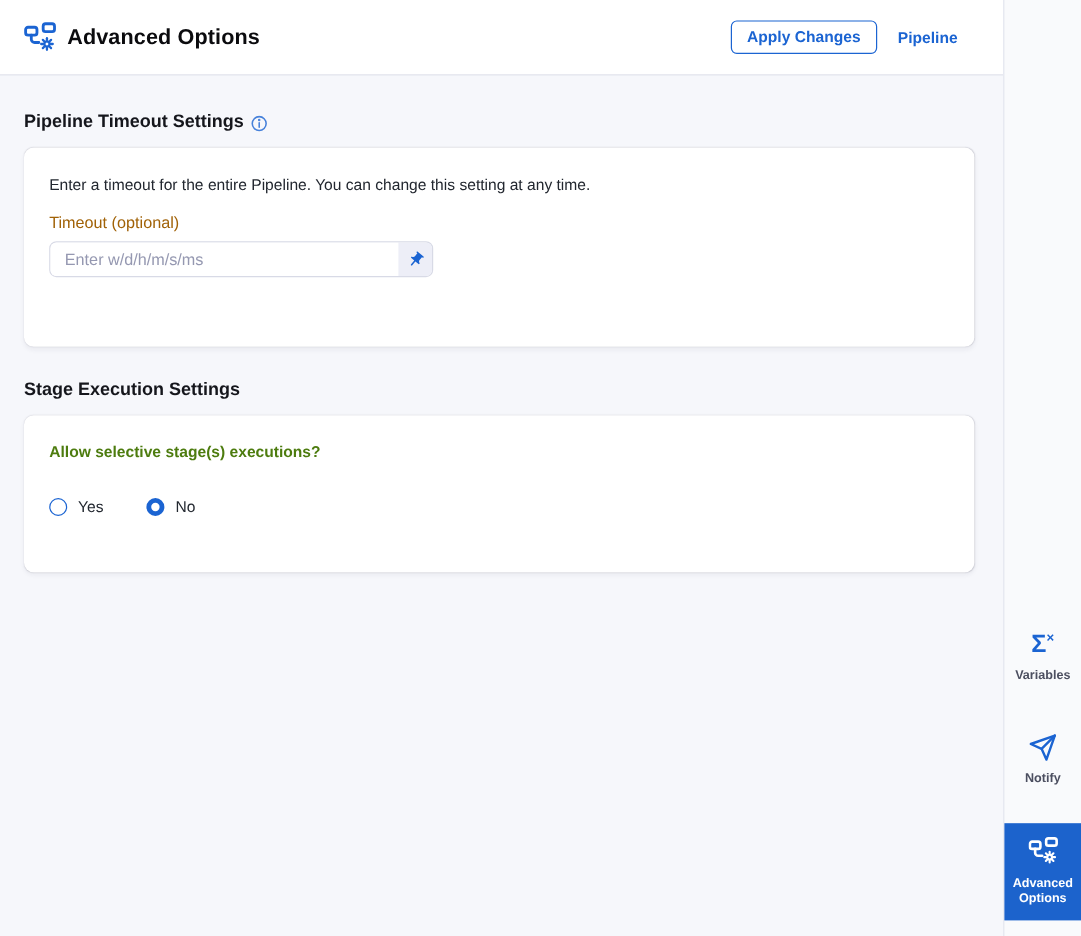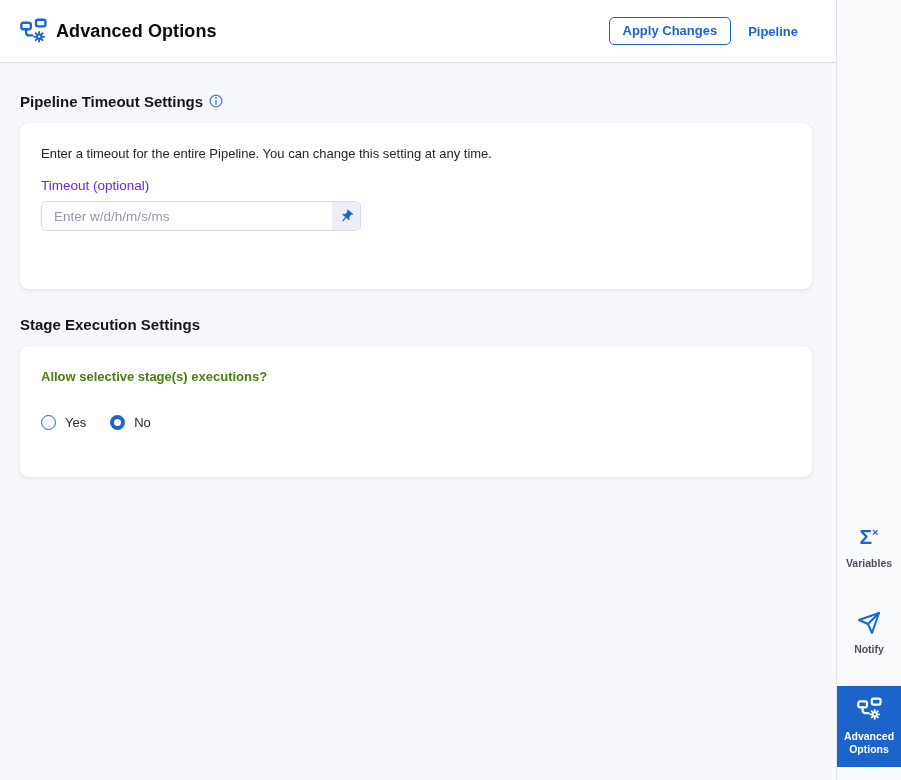--- a/index.html
+++ b/index.html
@@ -22,47 +22,47 @@
   .header-actions { margin-left:auto; display:flex; align-items:center; gap:15px;padding-left:16px; }
   .btn-apply {
     background:#ffffff; border:1.5px solid #1b64d2; color:#1b64d2;
     font-family:inherit; font-size:13px; font-weight:700;
     padding:5px 13px; border-radius:5px; cursor:pointer; line-height:16px;
   }
   .link-discard { font-size:13px; font-weight:700; color:#1b64d2; cursor:pointer; padding:4px 2px; }
 
   
   .content { flex:1; background:#f6f7fb; padding:30px 24px 0 20px; }
-  .section-head { display:flex; align-items:flex-start; gap:6px; margin-bottom:13px; }
+  .section-head { display:flex; align-items:flex-end; gap:6px; margin-bottom:13px; }
   .section-title { font-size:15px; font-weight:700; color:#15161c; }
   .info-icon { display:inline-flex; cursor:pointer; margin-top:1px; opacity:.8; }
   .card {
     background:#ffffff; border-radius:8px; width:792px;
     box-shadow:0 2px 4px rgba(40,41,61,.06), 0 0 1px rgba(40,41,61,.18);
     padding:23px 21px;
   }
   .card-desc { font-size:13px; font-weight:400; color:#22272f; margin-bottom:17px; }
-  .field-label { font-size:13.5px; color:#6d28d9; margin-bottom:8px; }
+  .field-label { font-size:13.5px; color:#a16207; margin-bottom:8px; }
   .input-group {
     display:flex; width:320px; height:30px; border:1px solid #d8dae6;
     border-radius:6px; background:#ffffff; overflow:hidden; margin-bottom:35px;
   }
   .timeout-input {
     flex:1; border:none; outline:none; padding:0 12px;
     font-family:inherit; font-size:13.5px; color:#4c1d95; min-width:0;
   }
   .timeout-input::placeholder { color:#9598b1; }
   .pin-btn {
     width:28px; border:none; background:#edeef7; cursor:pointer;
     display:flex; align-items:center; justify-content:center; flex-shrink:0;
   }
 
   .section-gap { height:27px; }
   .question { font-size:13px; font-weight:700; color:#4d7c0f; margin-bottom:31px; }
-  .radio-row { display:flex; align-items:center; gap:24px; padding-bottom:24px; }
+  .radio-row { display:flex; align-items:center; gap:36px; padding-bottom:24px; }
   .radio { display:flex; align-items:center; gap:9px; cursor:pointer; }
   .radio-circle {
     width:15px; height:15px; border-radius:50%;
     border:1.5px solid #1b64d2; background:#ffffff; flex-shrink:0;
   }
   .radio-circle.checked { border-width:4.6px; }
   .radio-label { font-size:13px; color:#22272f; }
 
   
   .sidebar {

